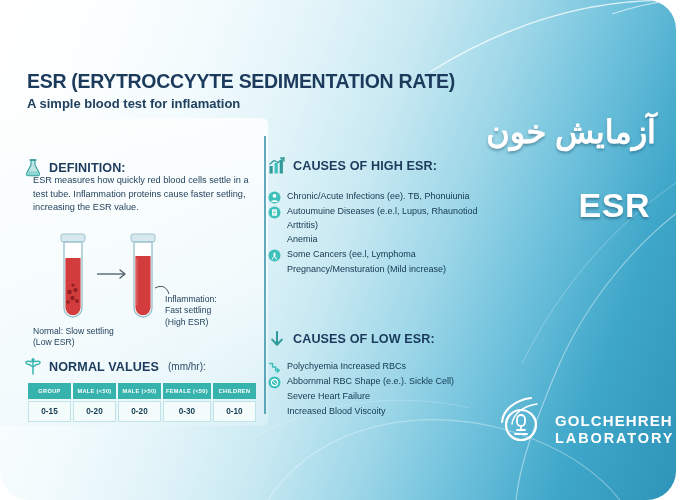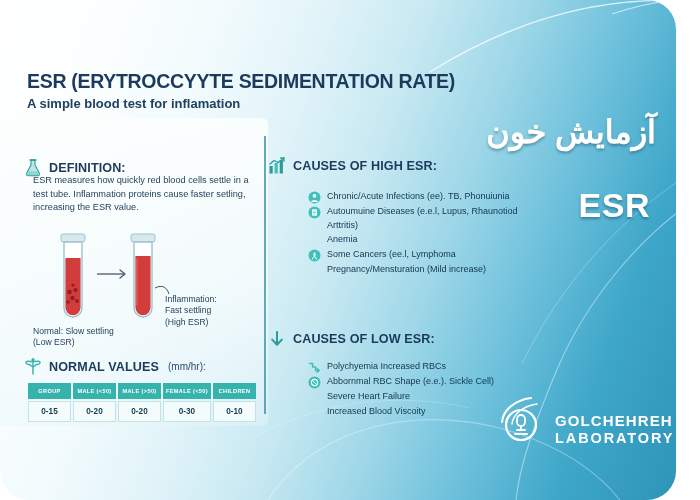--- a/index.html
+++ b/index.html
@@ -143,21 +143,20 @@
     padding: 5px 5px;
     text-align: center;
     border: 1px solid #bfe3e6;
   }
   
   .cause-list {
     position: absolute;
     font-size: 9px;
     line-height: 1.5;
     color: #12364f;
-    padding-left: 40px;
   }
   .cause-row {
     display: flex;
     align-items: flex-start;
     gap: 6px;
     margin-bottom: 1px;
   }
   .cause-row .bullet-ico {
     flex: 0 0 13px;
     width: 13px;

